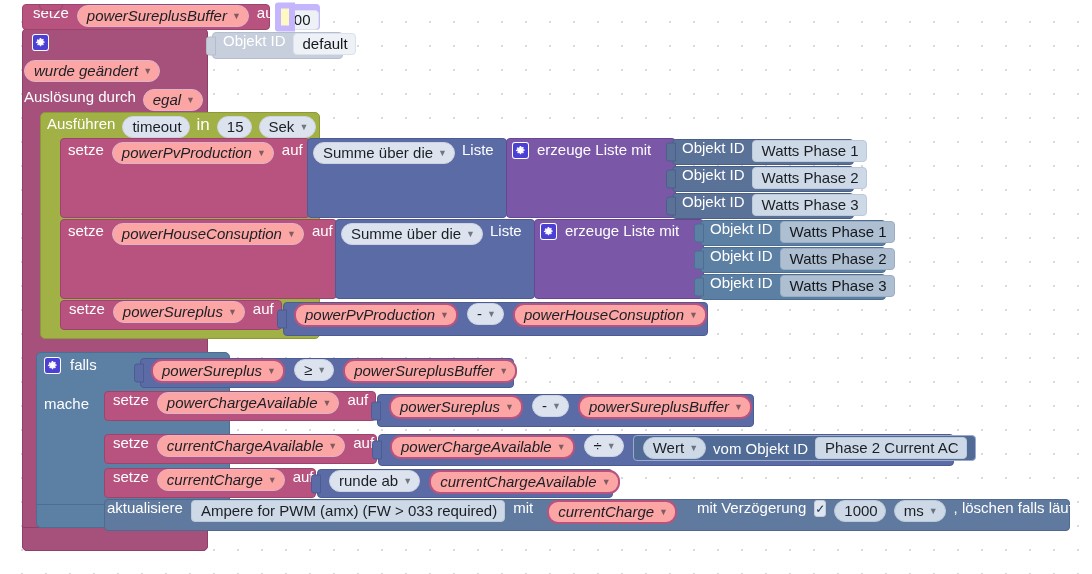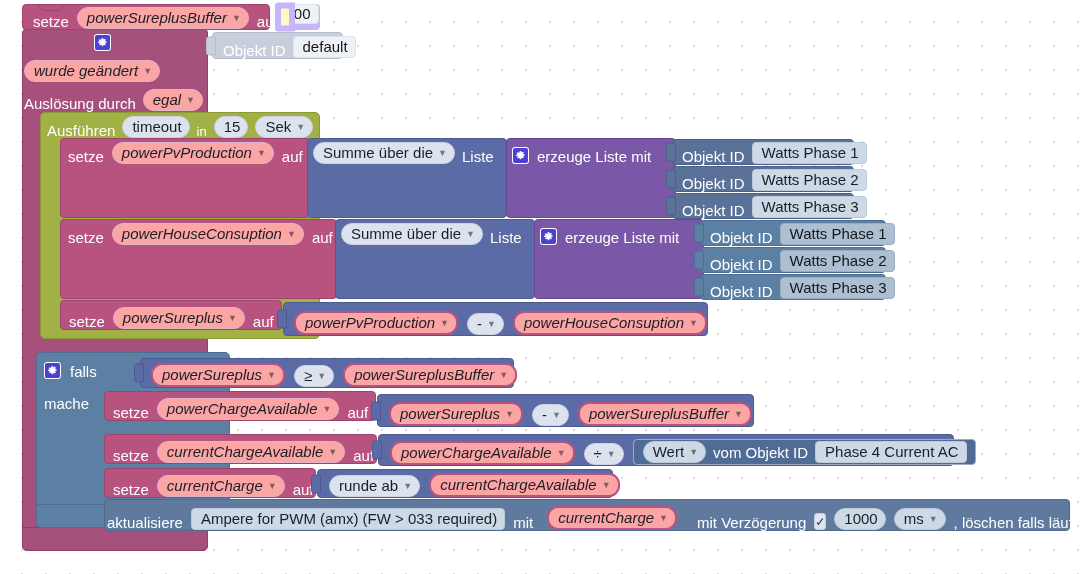--- a/index.html
+++ b/index.html
@@ -12,21 +12,21 @@
     font-family:"Liberation Sans", sans-serif;
     font-size:15px;
     overflow:hidden;
     position:relative;
     -webkit-font-smoothing:antialiased;
   }
   .abs{position:absolute;}
 
   
   .blk{position:absolute;box-sizing:border-box;border-radius:4px;}
-  .row{display:flex;align-items:flex-end;box-sizing:border-box;}
+  .row{display:flex;align-items:flex-start;box-sizing:border-box;}
 
   
   .c-magenta  {background:#a5517c;border:1px solid #8d3f68;}
   .c-varset   {background:#b8537f;border:1px solid #9c456c;}
   .c-olive    {background:#a2b146;border:1px solid #8b9a36;}
   .c-slate    {background:#5b6ba6;border:1px solid #4c5b91;}
   .c-purple   {background:#7b57a8;border:1px solid #674794;}
   .c-steel    {background:#5c7fa4;border:1px solid #4d6e92;}
   .c-steeldk  {background:#4f6b96;border:1px solid #42598088;}
   .c-blueid   {background:#5a7198;border:1px solid #4a6087;}
@@ -127,21 +127,21 @@
     <span>500</span>
   </span>
 </div>
 
 <div class="blk c-olive" style="left:40px;top:112px;width:280px;height:227px;border-radius:5px;"></div>
 <div class="abs row" style="left:47px;top:116px;height:22px;gap:7px;">
   <span class="lbl">Ausführen</span>
   <span class="field f-light">
     <span>timeout</span>
   </span>
-  <span class="lbl" style="font-size:13px;">in</span>
+  <span class="lbl" style="font-size:17px;">in</span>
   <span class="field f-light">
     <span>15</span>
   </span>
   <span class="field f-light">
     <span>Sek</span>
     <span class="caret">▼</span>
   </span>
 </div>
 
 <div class="blk c-varset" style="left:60px;top:138px;width:250px;height:80px;"></div>
@@ -343,21 +343,21 @@
     <span>÷</span>
     <span class="caret">▼</span>
   </span>
   <span class="blk c-steeldk row" style="position:relative;left:0;top:0;height:26px;padding:0 8px 0 9px;gap:7px;display:inline-flex;align-items:center;background:#4f6b96;border:1px solid #9fa9cc;">
     <span class="field f-lightb">
       <span>Wert</span>
       <span class="caret">▼</span>
     </span>
     <span class="lbl">vom Objekt ID</span>
     <span class="field f-lightb f-square">
-      <span>Phase 4 Current AC</span>
+      <span>Phase 2 Current AC</span>
     </span>
   </span>
 </div>
 
 <div class="blk c-varset row" style="left:104px;top:468px;width:212px;height:30px;padding-left:8px;gap:8px;">
   <span class="lbl">setze</span>
   <span class="field f-pink">
     <span>currentCharge</span>
     <span class="caret">▼</span>
   </span>

